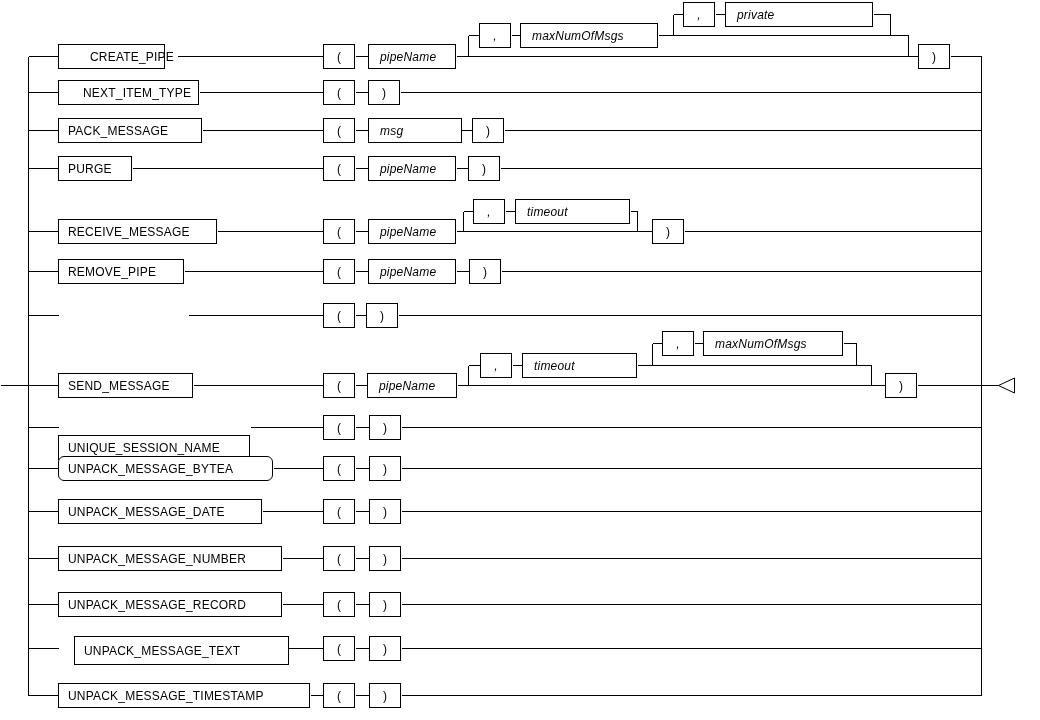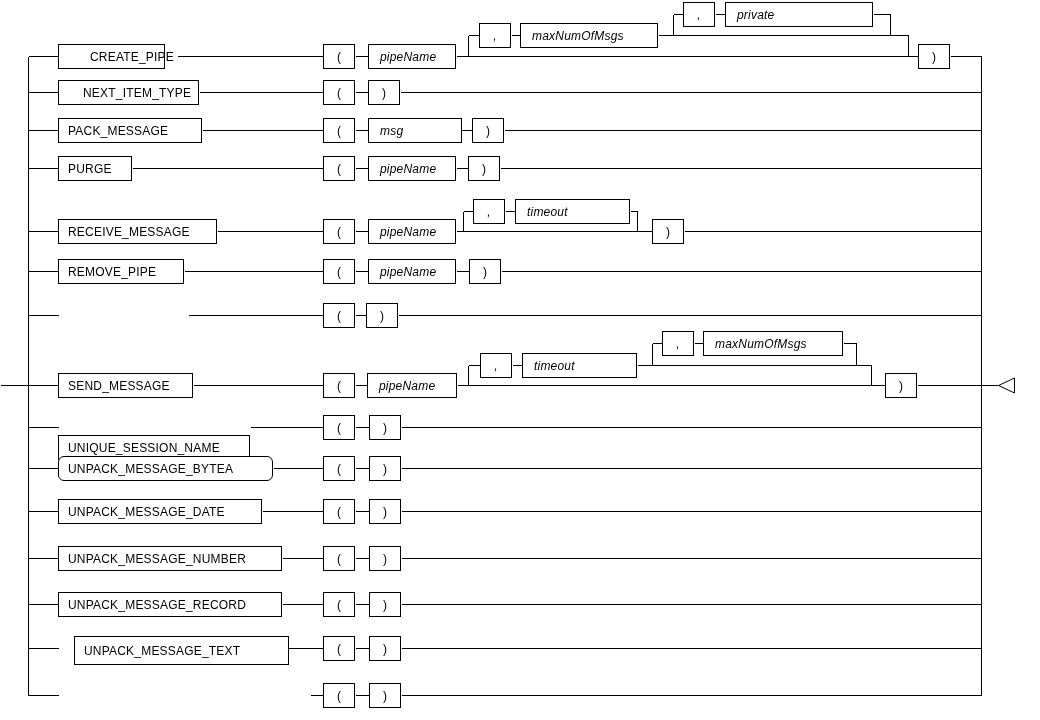--- a/index.html
+++ b/index.html
@@ -76,15 +76,16 @@
     <div class="box paren" style="left: 369px; top: 499px; width: 32px; height: 25px;">)</div>
     <div class="box name" style="left: 58px; top: 546px; width: 224px; height: 25px;">UNPACK_MESSAGE_NUMBER</div>
     <div class="box paren" style="left: 323px; top: 546px; width: 32px; height: 25px;">(</div>
     <div class="box paren" style="left: 369px; top: 546px; width: 32px; height: 25px;">)</div>
     <div class="box name" style="left: 58px; top: 592px; width: 224px; height: 25px;">UNPACK_MESSAGE_RECORD</div>
     <div class="box paren" style="left: 323px; top: 592px; width: 32px; height: 25px;">(</div>
     <div class="box paren" style="left: 369px; top: 592px; width: 32px; height: 25px;">)</div>
     <div class="box name" style="left: 58px; top: 636px; width: 215px; height: 29px; margin-left: 16px;">UNPACK_MESSAGE_TEXT</div>
     <div class="box paren" style="left: 323px; top: 636px; width: 32px; height: 25px;">(</div>
     <div class="box paren" style="left: 369px; top: 636px; width: 32px; height: 25px;">)</div>
+    <div class="box name" style="left: 58px; top: 683px; width: 252px; height: 25px;">UNPACK_MESSAGE_TIMESTAMP</div>
     <div class="box paren" style="left: 323px; top: 683px; width: 32px; height: 25px;">(</div>
     <div class="box paren" style="left: 369px; top: 683px; width: 32px; height: 25px;">)</div>
   </div>
 
 </body></html>

